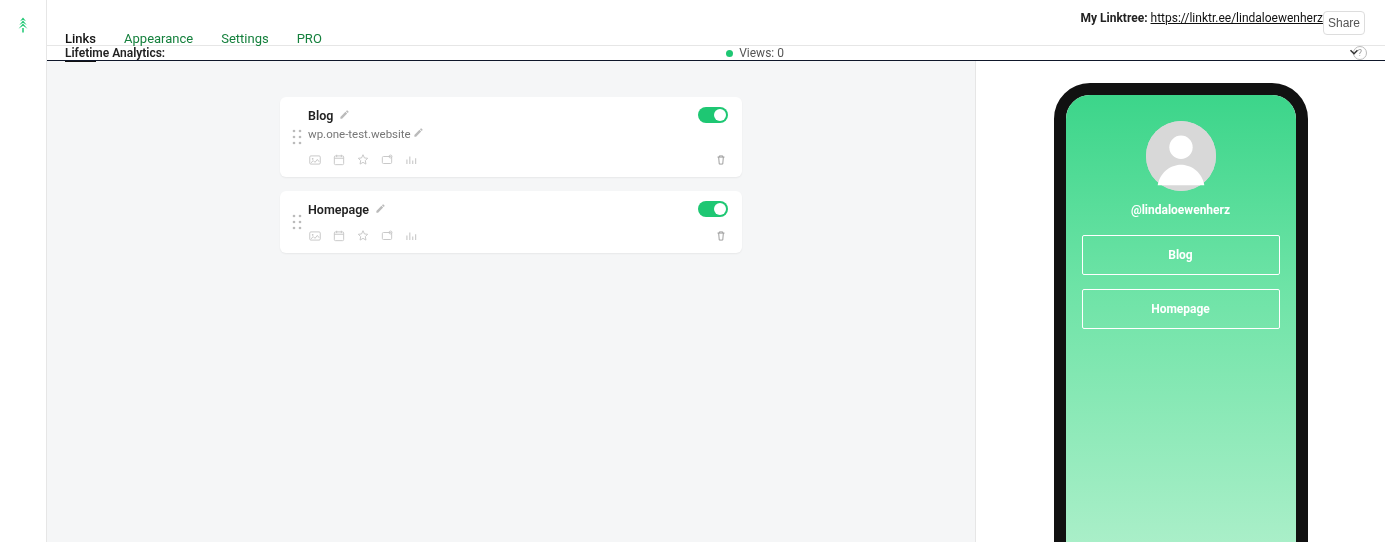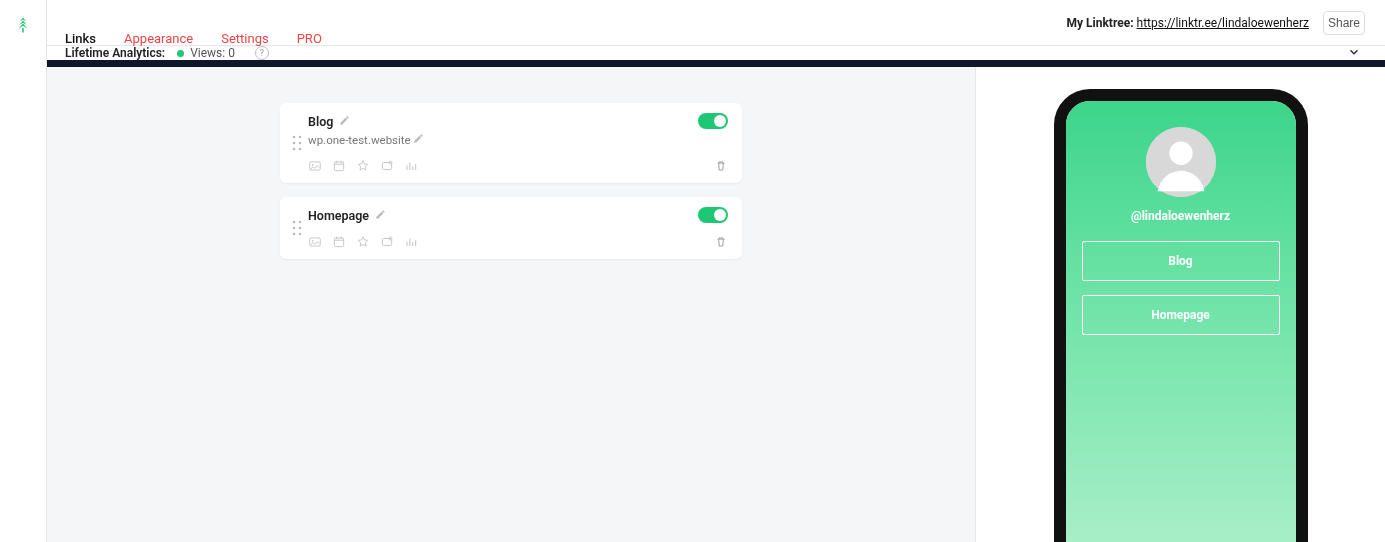--- a/index.html
+++ b/index.html
@@ -42,21 +42,21 @@
 .tabs {
   display: flex;
   gap: 28px;
   align-items: center;
   height: 100%;
   flex: 1;
   margin-top: 32px;
 }
 .tab {
   font-size: 13px;
-  color: #ef4444;
+  color: #15803d;
   height: 100%;
   display: flex;
   align-items: center;
   cursor: pointer;
   position: relative;
 }
 .tab.active {
   color: #111;
   font-weight: 500;
 }
@@ -64,43 +64,42 @@
   content: "";
   position: absolute;
   left: 0;
   right: 0;
   bottom: -1px;
   height: 2px;
   background: #111;
 }
 .header-right {
   display: flex;
-  align-items: center;
-  gap: 14px;
+  align-items: flex-start;
   font-size: 12px;
 }
 .linktree-url { text-decoration: underline; color: #111; }
 .share-btn {
   border: 1px solid #ddd;
   background: #fff;
   border-radius: 4px;
   padding: 4px 4px;
   font-size: 12px;
   cursor: pointer;
   color: #555;
 }
 .analytics-bar {
   display: flex;
   align-items: center;
   height: 44px;
   padding: 0 18px;
-  border-bottom: 7px solid #0f172a;
+  border-bottom: 1px solid #0f172a;
   font-size: 12px;
-  gap: 12px;
   position: relative;
+  justify-content: space-between;
 }
 .analytics-bar .label { font-weight: 600; }
 .dot {
   width: 7px;
   height: 7px;
   background: #1ec773;
   border-radius: 50%;
   display: inline-block;
   margin-right: 6px;
 }

